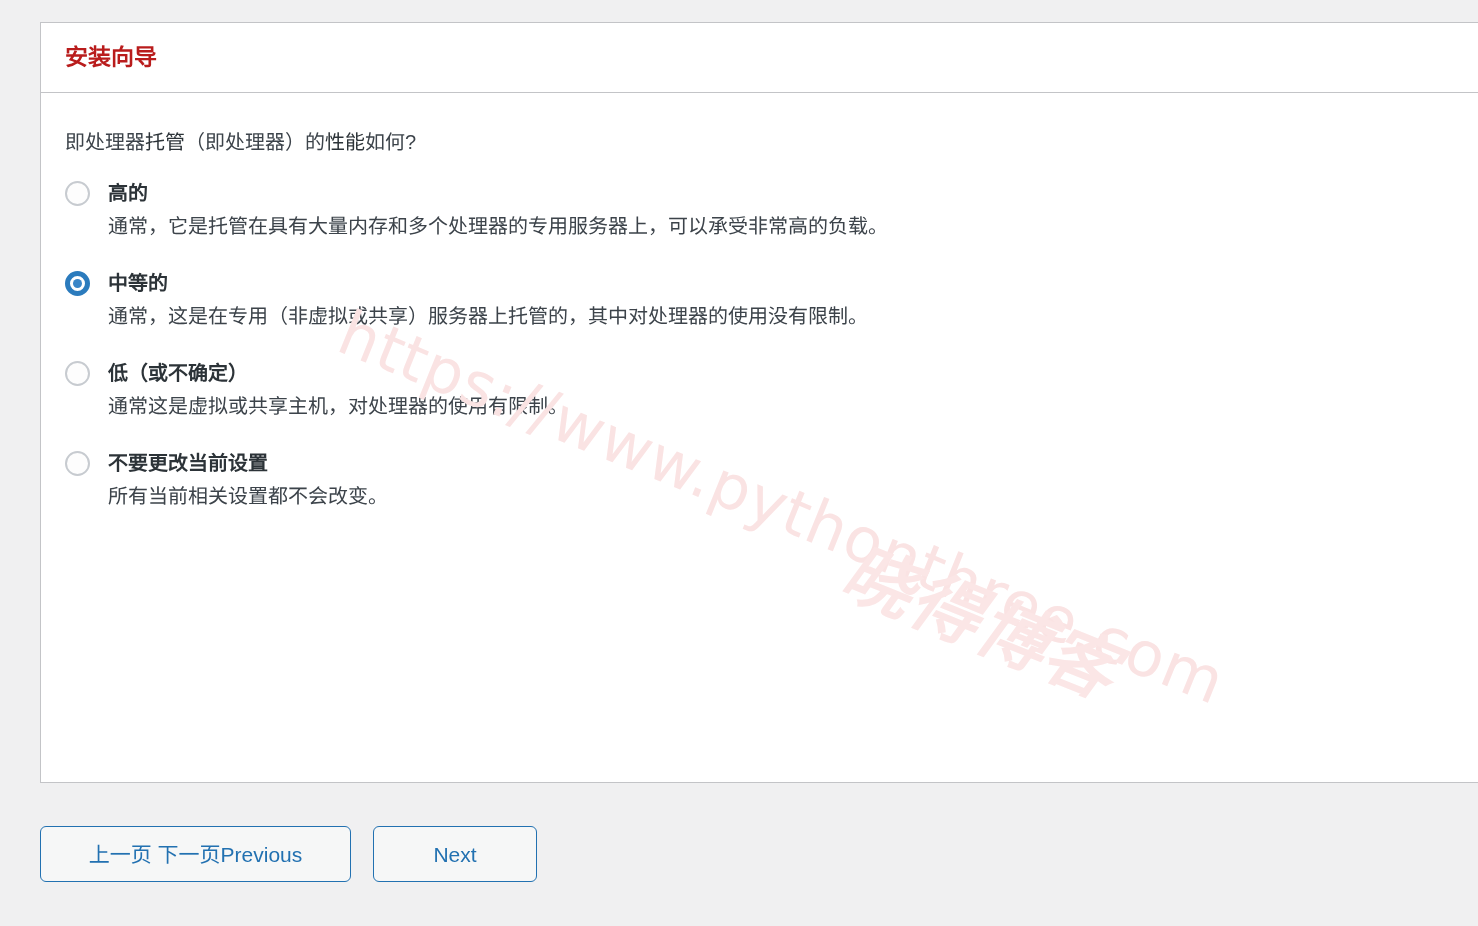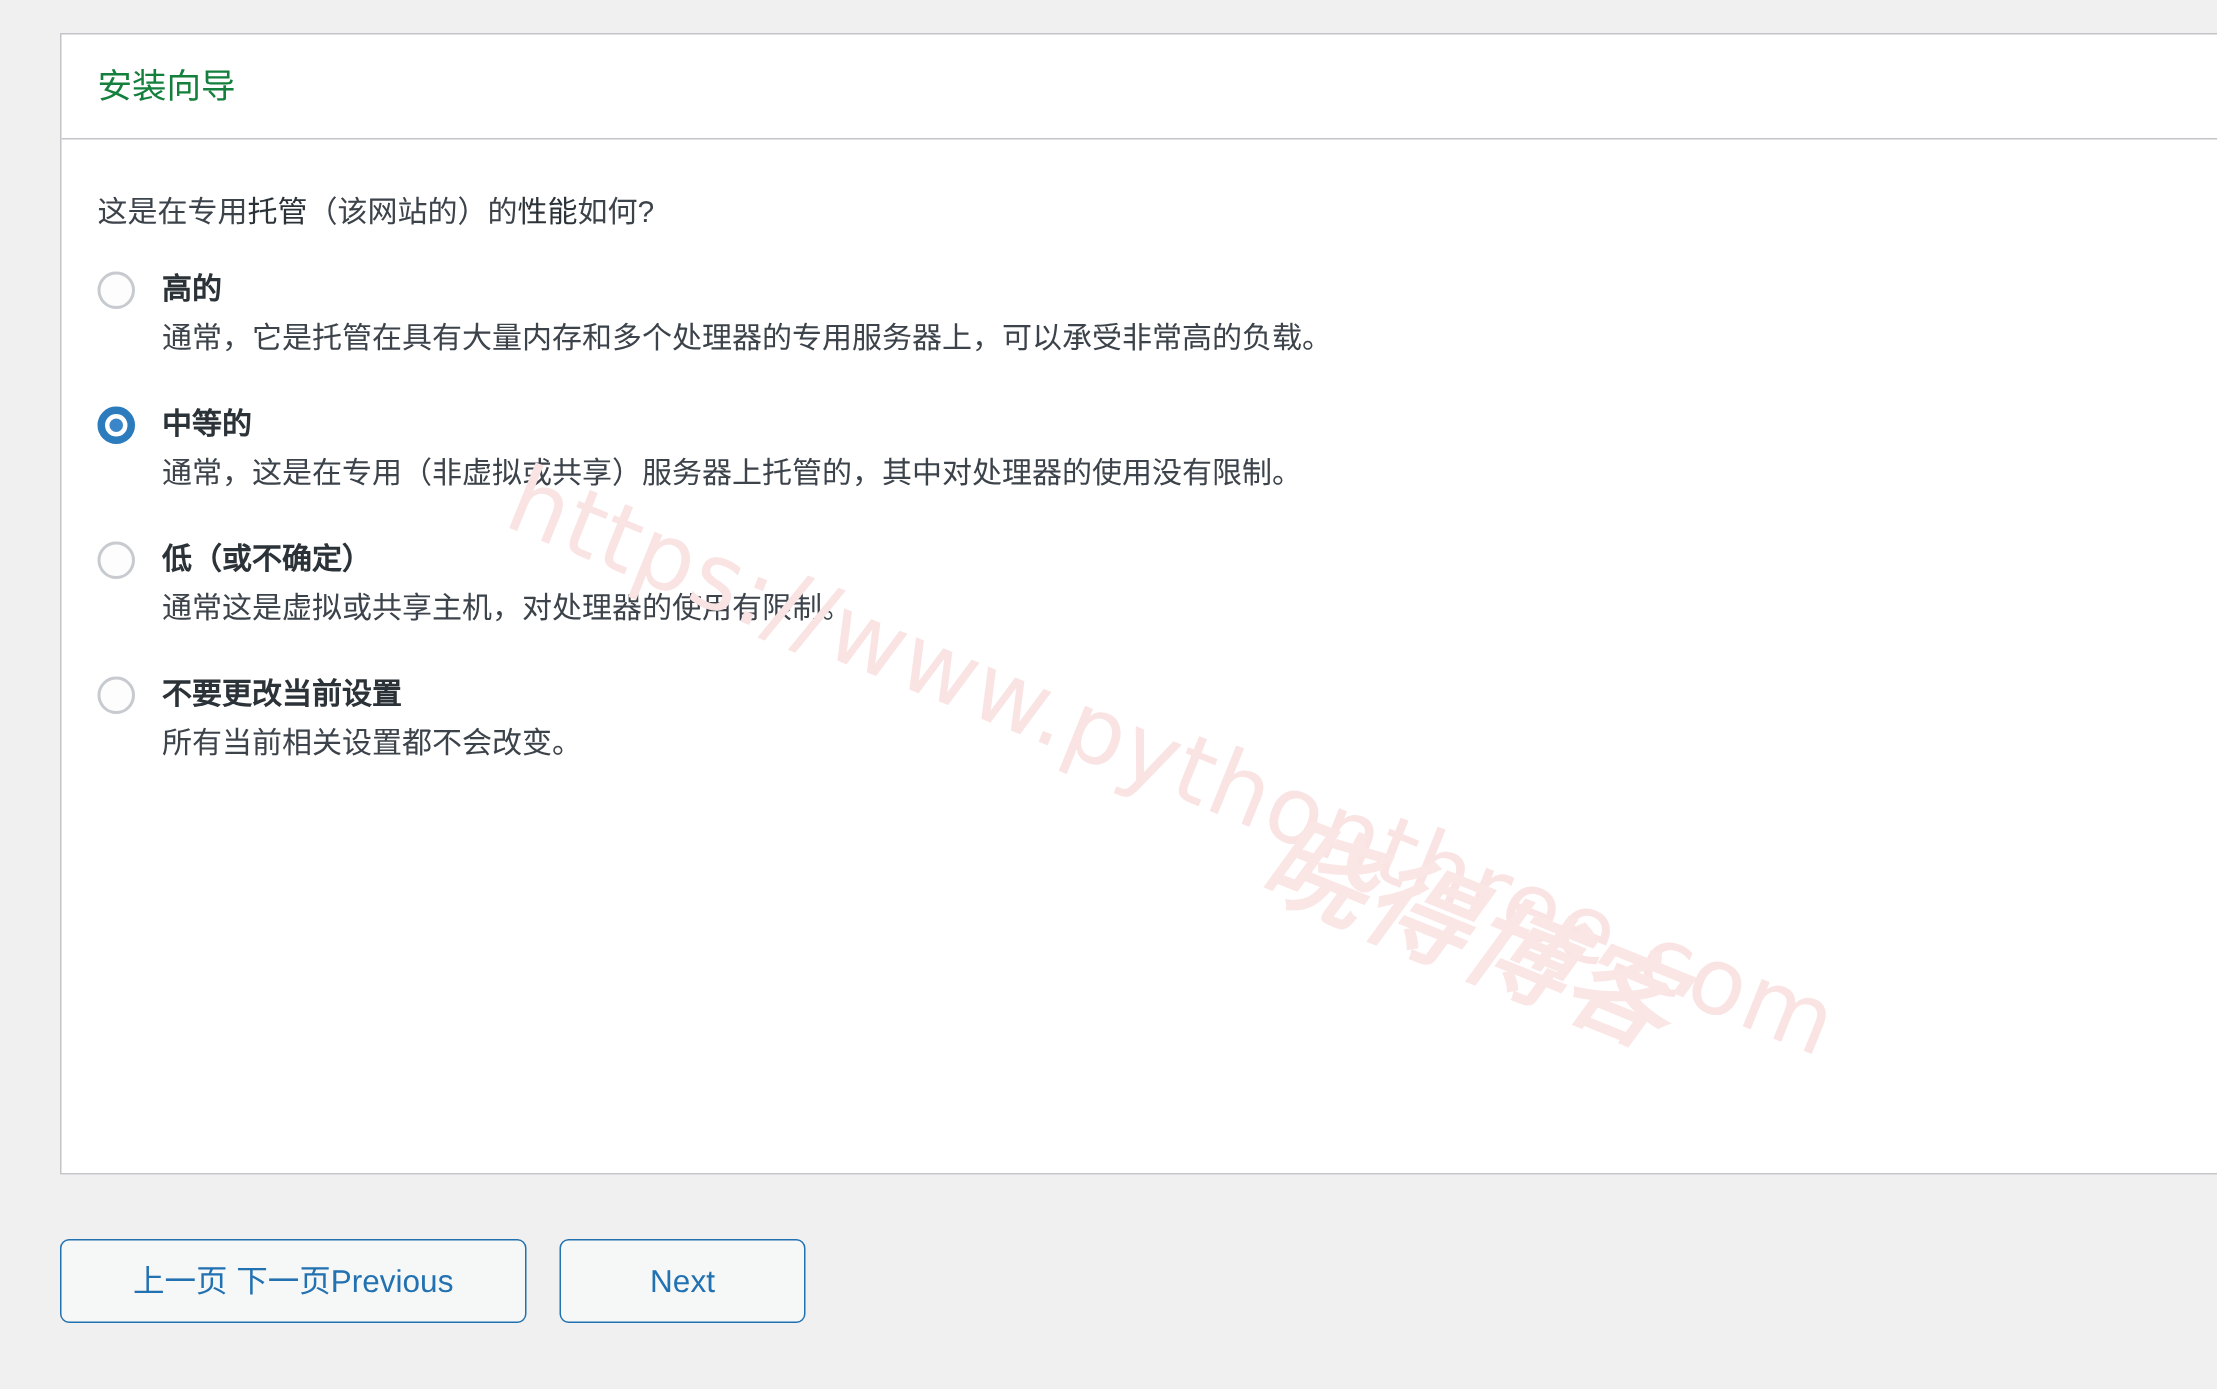--- a/index.html
+++ b/index.html
@@ -67,22 +67,22 @@
   .card-header {
     height: 70px;
     border-bottom: 1px solid #c3c4c7;
     box-sizing: border-box;
     display: flex;
     align-items: center;
     padding: 0 24px;
   }
   .card-title {
     font-size: 23px;
-    font-weight: 400;
-    color: #15803d;
+    font-weight: 700;
+    color: #b91c1c;
     line-height: 1.2;
   }
   .card-body {
     padding: 34px 24px 0 24px;
   }
 
   
   .question {
     font-size: 20px;
     line-height: 1.5;
@@ -183,21 +183,21 @@
 
 <div class="wizard-card">
 
   <div class="card-header">
     <div class="card-title">安装向导</div>
   </div>
 
   <div class="card-body">
 
     <p class="question">
-      <span>这是在专用</span><b>托管</b><span>（该网站的）的</span><b>性能</b><span>如何?</span>
+      <span>即处理器</span><b>托管</b><span>（即处理器）的</span><b>性能</b><span>如何?</span>
     </p>
 
     <ul class="option-list">
 
       <li class="option">
         <span class="radio"></span>
         <div class="option-label"><span>高的</span><span class="normal"></span></div>
         <div class="option-desc">通常，它是托管在具有大量内存和多个处理器的专用服务器上，可以承受非常高的负载。</div>
       </li>
 

